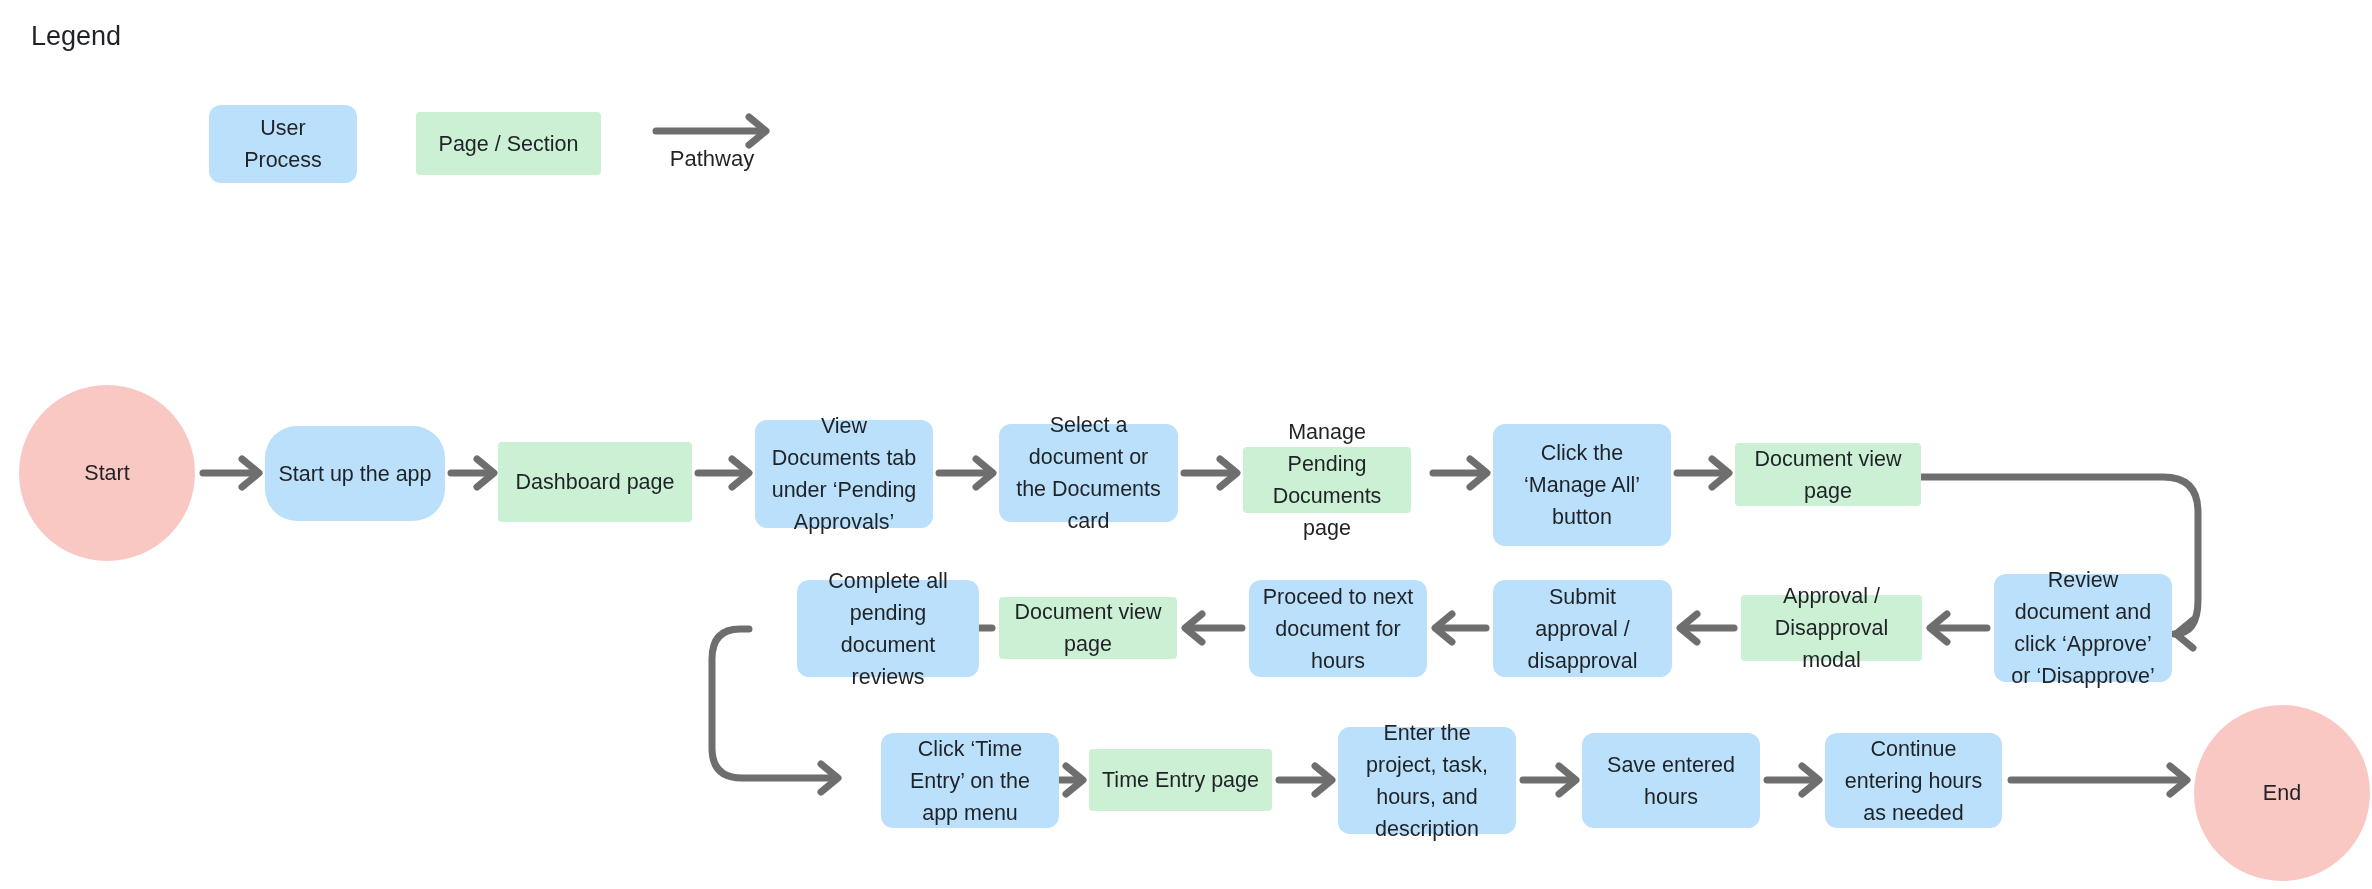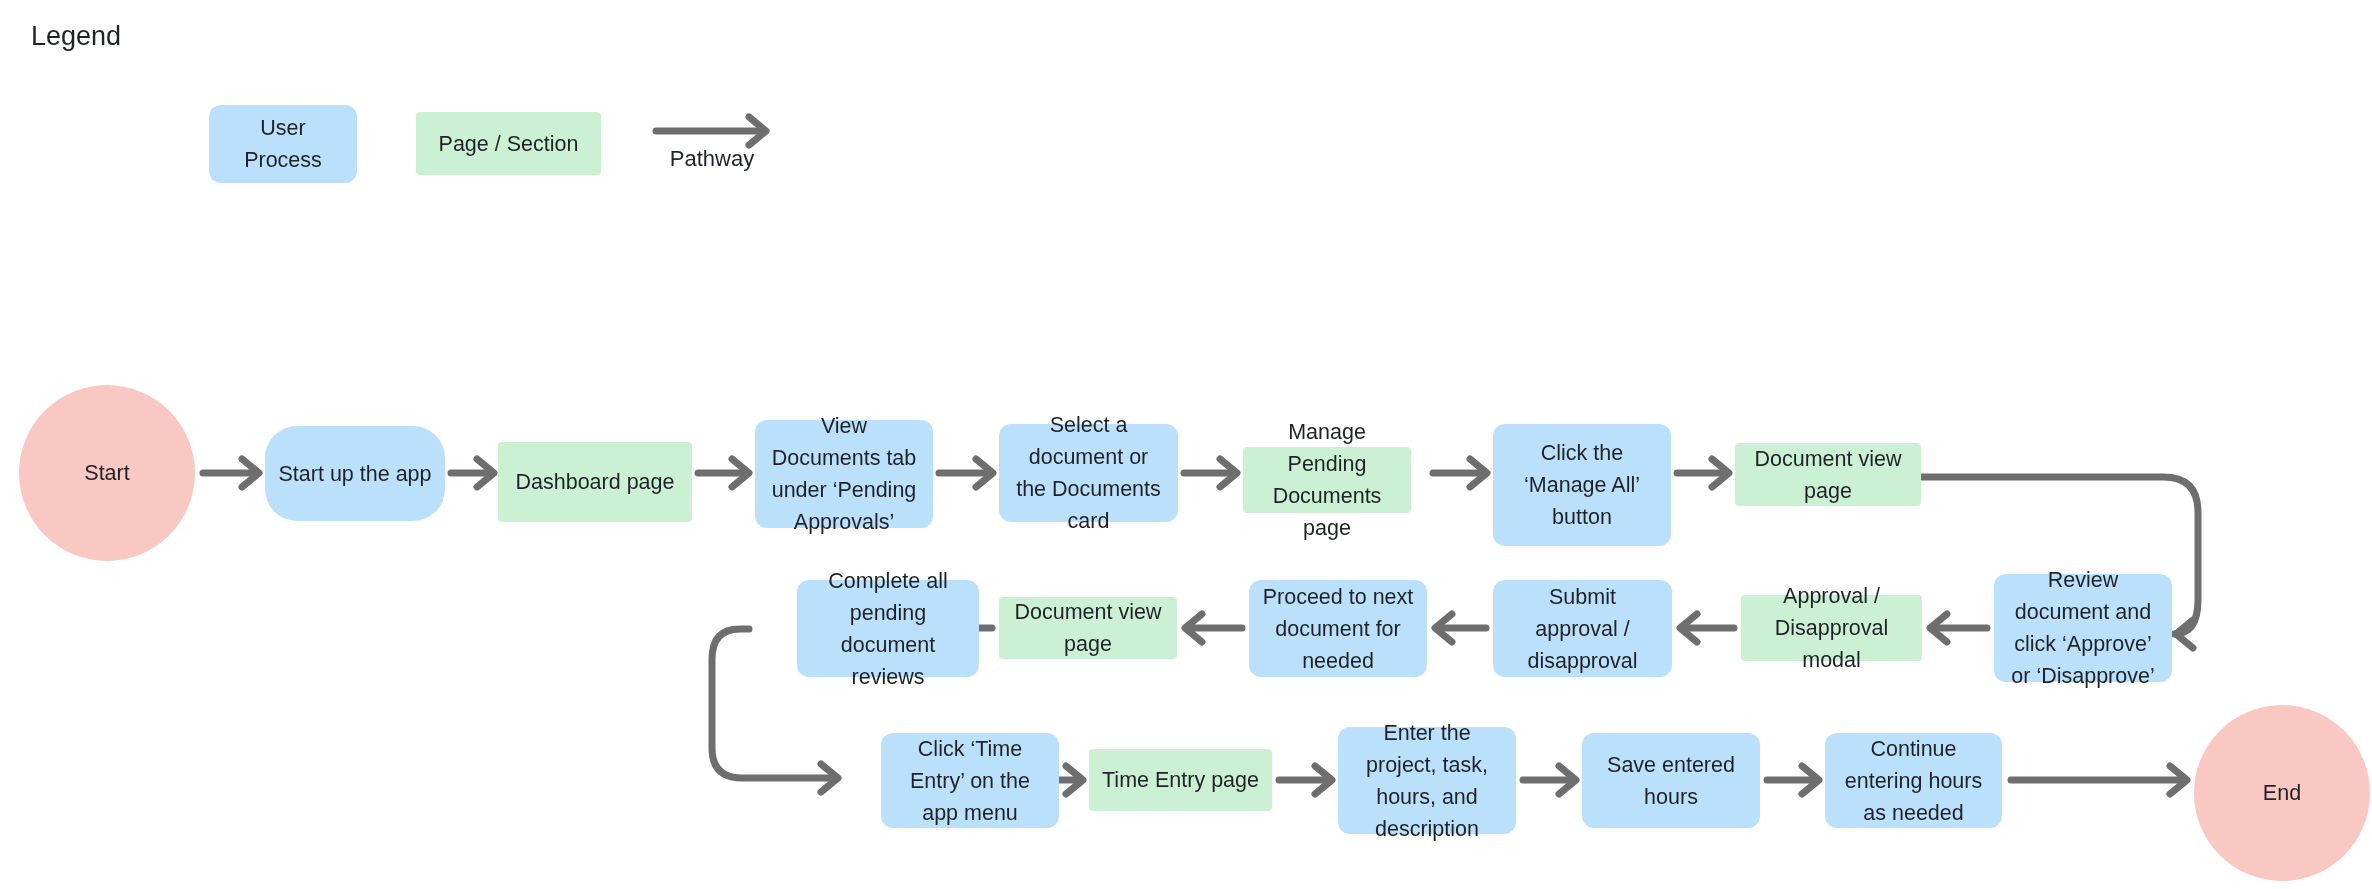--- a/index.html
+++ b/index.html
@@ -166,21 +166,21 @@
       <div class="node shape-process" style="left: 1994px; top: 574px; width: 178px; height: 108px;">
         <span>Review document and click ‘Approve’ or ‘Disapprove’</span>
       </div>
       <div class="node shape-page" style="left: 1741px; top: 595px; width: 181px; height: 66px;">
         <span>Approval / Disapproval modal</span>
       </div>
       <div class="node shape-process" style="left: 1493px; top: 580px; width: 179px; height: 97px;">
         <span>Submit approval / disapproval</span>
       </div>
       <div class="node shape-process" style="left: 1249px; top: 580px; width: 178px; height: 97px;">
-        <span>Proceed to next document for needed</span>
+        <span>Proceed to next document for hours</span>
       </div>
       <div class="node shape-page" style="left: 999px; top: 597px; width: 178px; height: 62px;">
         <span>Document view page</span>
       </div>
       <div class="node shape-process" style="left: 749px; top: 580px; width: 182px; height: 97px; margin-left: 48px;">
         <span>Complete all pending document reviews</span>
       </div>
       <div class="node shape-process" style="left: 845px; top: 733px; width: 178px; height: 95px; margin-left: 36px;">
         <span>Click ‘Time Entry’ on the app menu</span>
       </div>

